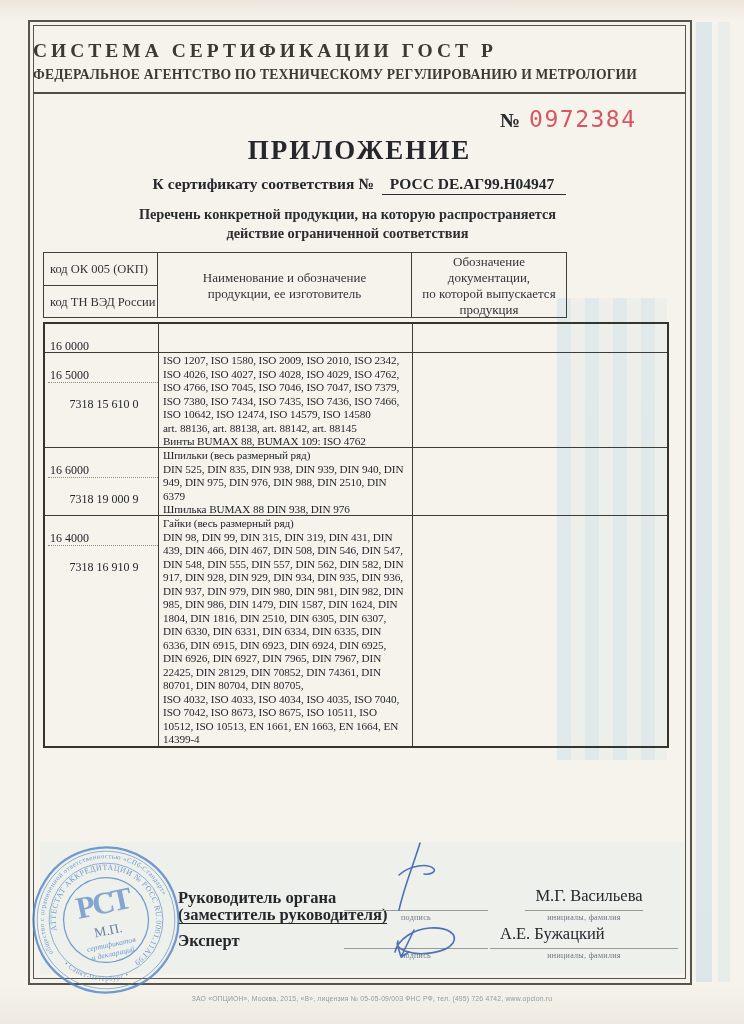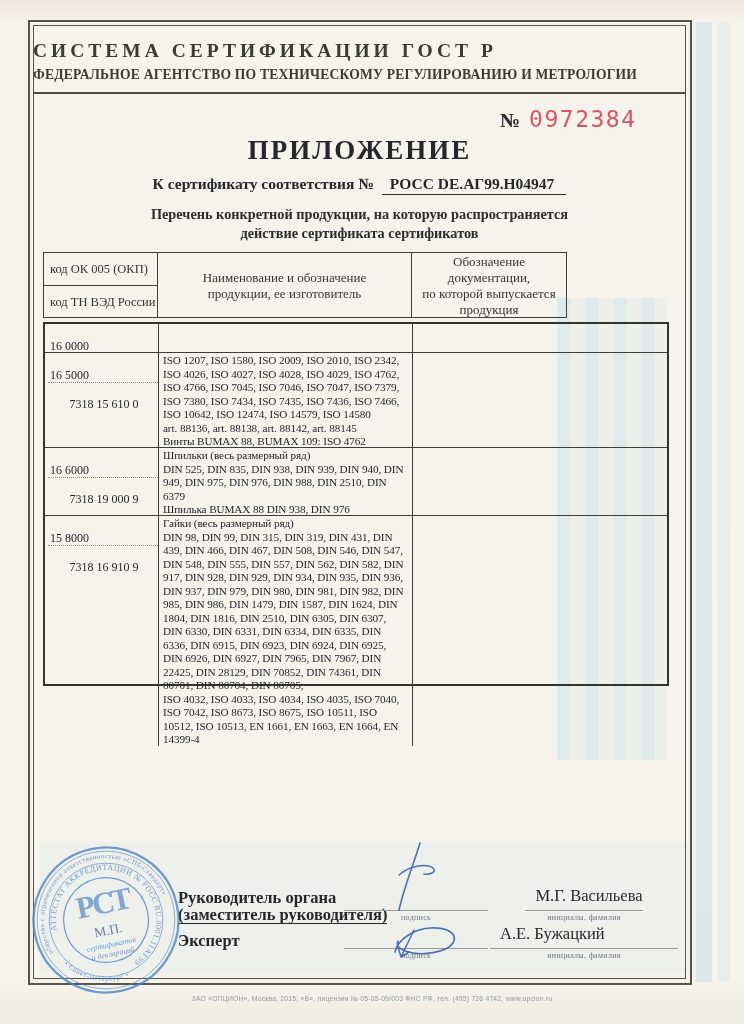--- a/index.html
+++ b/index.html
@@ -28,32 +28,32 @@
 
   .number-line { left:500px; top:106px; display:flex; align-items:baseline; }
   .num-prefix { font-size:20px; font-weight:bold; color:#2b2c30; }
   .num-value { font-family:"DejaVu Sans Mono", monospace; font-size:23px; color:#d75661; letter-spacing:1.5px; margin-left:9px; }
 
   .doc-title { left:33px; top:135px; width:653px; text-align:center; font-size:27px; font-weight:bold; letter-spacing:2px; color:#26272c; }
 
   .cert-line { left:33px; top:175px; width:653px; display:flex; justify-content:center; align-items:baseline; font-weight:bold; font-size:15.5px; color:#26272c; }
   .cert-value { margin-left:8px; border-bottom:1.4px solid #2c2d33; padding:0 12px 1px 8px; }
 
-  .subtitle { left:33px; top:205px; width:653px; text-align:center; font-size:14.3px; font-weight:bold; line-height:18.6px; color:#2b2c30; }
+  .subtitle { left:21px; top:205px; width:653px; text-align:center; font-size:14.3px; font-weight:bold; line-height:18.6px; color:#2b2c30; }
 
   
   .thead { left:43px; top:252px; width:524px; height:66px; border:1px solid #3f4039; display:grid; grid-template-columns:114px 254px 1fr; }
   .th { border-right:1px solid #3f4039; }
   .th:last-child { border-right:none; }
   .th-okp, .th-tnved { height:32px; display:flex; align-items:center; padding-left:6px; font-size:12.5px; color:#33343a; }
   .th-okp { border-bottom:1px solid #3f4039; height:33px; }
   .th-center { display:flex; align-items:center; justify-content:center; text-align:center; white-space:pre-line; font-size:13px; line-height:16px; color:#33343a; }
 
   
-  .tbody { left:43px; top:322px; width:626px; height:364px; border:2px solid #33342e; background:rgba(255,255,255,0.0); }
+  .tbody { left:43px; top:322px; width:626px; height:426px; border:2px solid #33342e; background:rgba(255,255,255,0.0); }
   .trow { display:grid; grid-template-columns:114px 254px 1fr; border-bottom:1px solid #3c3d37; }
   .trow:last-child { border-bottom:none; }
   .trow1 { height:29px; } .trow2 { height:95px; } .trow3 { height:68px; } .trow4 { height:230px; }
   .td { border-right:1px solid #3c3d37; overflow:hidden; padding:1px 4px 0 4px; font-size:12px; line-height:13.5px; color:#23252e; white-space:pre-line; }
   .td:last-child { border-right:none; }
   .td.c1 { padding:0 0 0 3px; }
   .okp { display:block; border-bottom:1px dotted #8b8b85; padding:2px 2px 1px 2px; line-height:12px; }
   .tnved { display:block; padding:2px 0 0 2px; line-height:12px;text-align:center; }
   .td.name { font-size:11.2px; letter-spacing:-0.1px; }
 
@@ -98,21 +98,21 @@
 
 <div class="abs doc-title">ПРИЛОЖЕНИЕ</div>
 
 <div class="abs cert-line">
   <span>К сертификату соответствия №</span>
   <span class="cert-value">РОСС DE.АГ99.Н04947</span>
 </div>
 
 <div class="abs subtitle">
   <div>Перечень конкретной продукции,  на которую распространяется</div>
-  <div>действие сертификата сертификатов</div>
+  <div>действие ограниченной соответствия</div>
 </div>
 
 <div class="abs thead">
   <div class="th">
     <div class="th-okp">код ОК 005 (ОКП)</div>
     <div class="th-tnved">код ТН ВЭД России</div>
   </div>
   <div class="th th-center">Наименование и обозначение
 продукции, ее изготовитель</div>
   <div class="th th-center">Обозначение документации,
@@ -149,21 +149,21 @@
     </div>
     <div class="td name">Шпильки (весь размерный ряд)
 DIN 525, DIN 835, DIN 938, DIN 939, DIN 940, DIN
 949, DIN 975, DIN 976, DIN 988, DIN 2510, DIN
 6379
 Шпилька BUMAX 88 DIN 938, DIN 976</div>
     <div class="td"></div>
   </div>
   <div class="trow trow4">
     <div class="td c1">
-      <span class="okp">15 8000</span>
+      <span class="okp">16 4000</span>
       <span class="tnved">7318 16 910 9</span>
     </div>
     <div class="td name">Гайки (весь размерный ряд)
 DIN 98, DIN 99, DIN 315, DIN 319, DIN 431, DIN
 439, DIN 466, DIN 467, DIN 508, DIN 546, DIN 547,
 DIN 548, DIN 555, DIN 557, DIN 562, DIN 582, DIN
 917, DIN 928, DIN 929, DIN 934, DIN 935, DIN 936,
 DIN 937, DIN 979, DIN 980, DIN 981, DIN 982, DIN
 985, DIN 986, DIN 1479, DIN 1587, DIN 1624, DIN
 1804, DIN 1816, DIN 2510, DIN 6305, DIN 6307,

